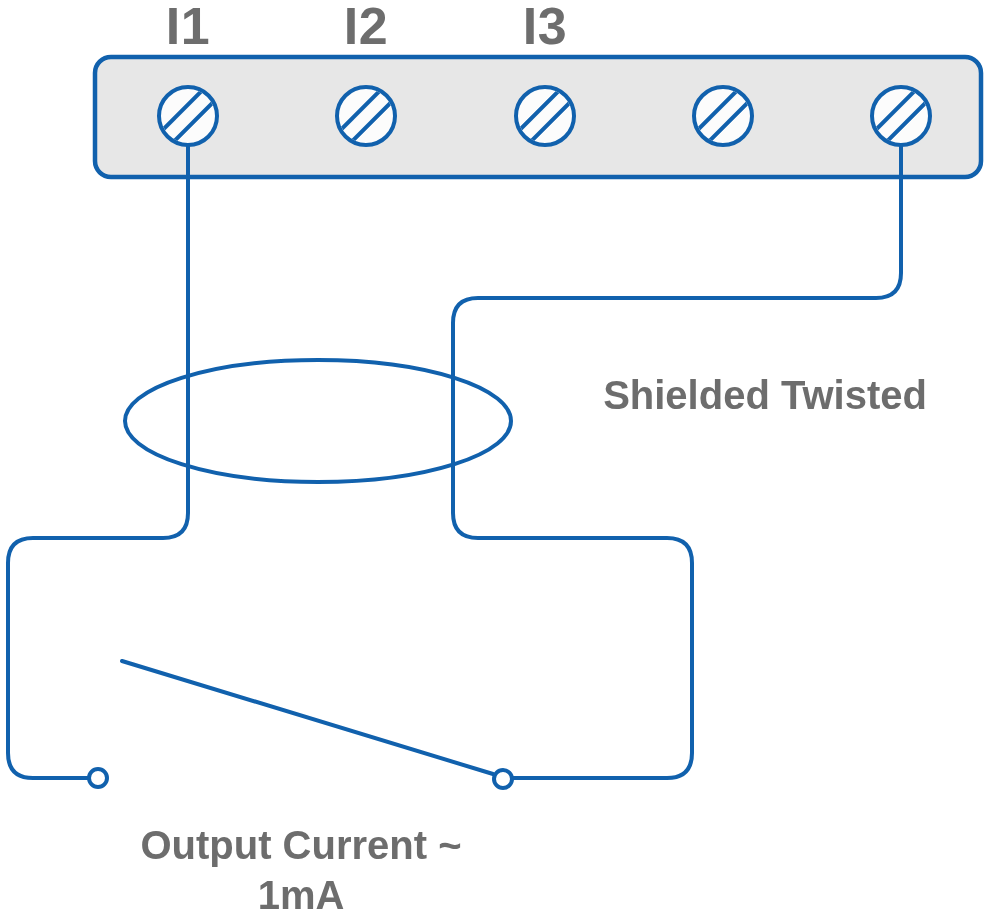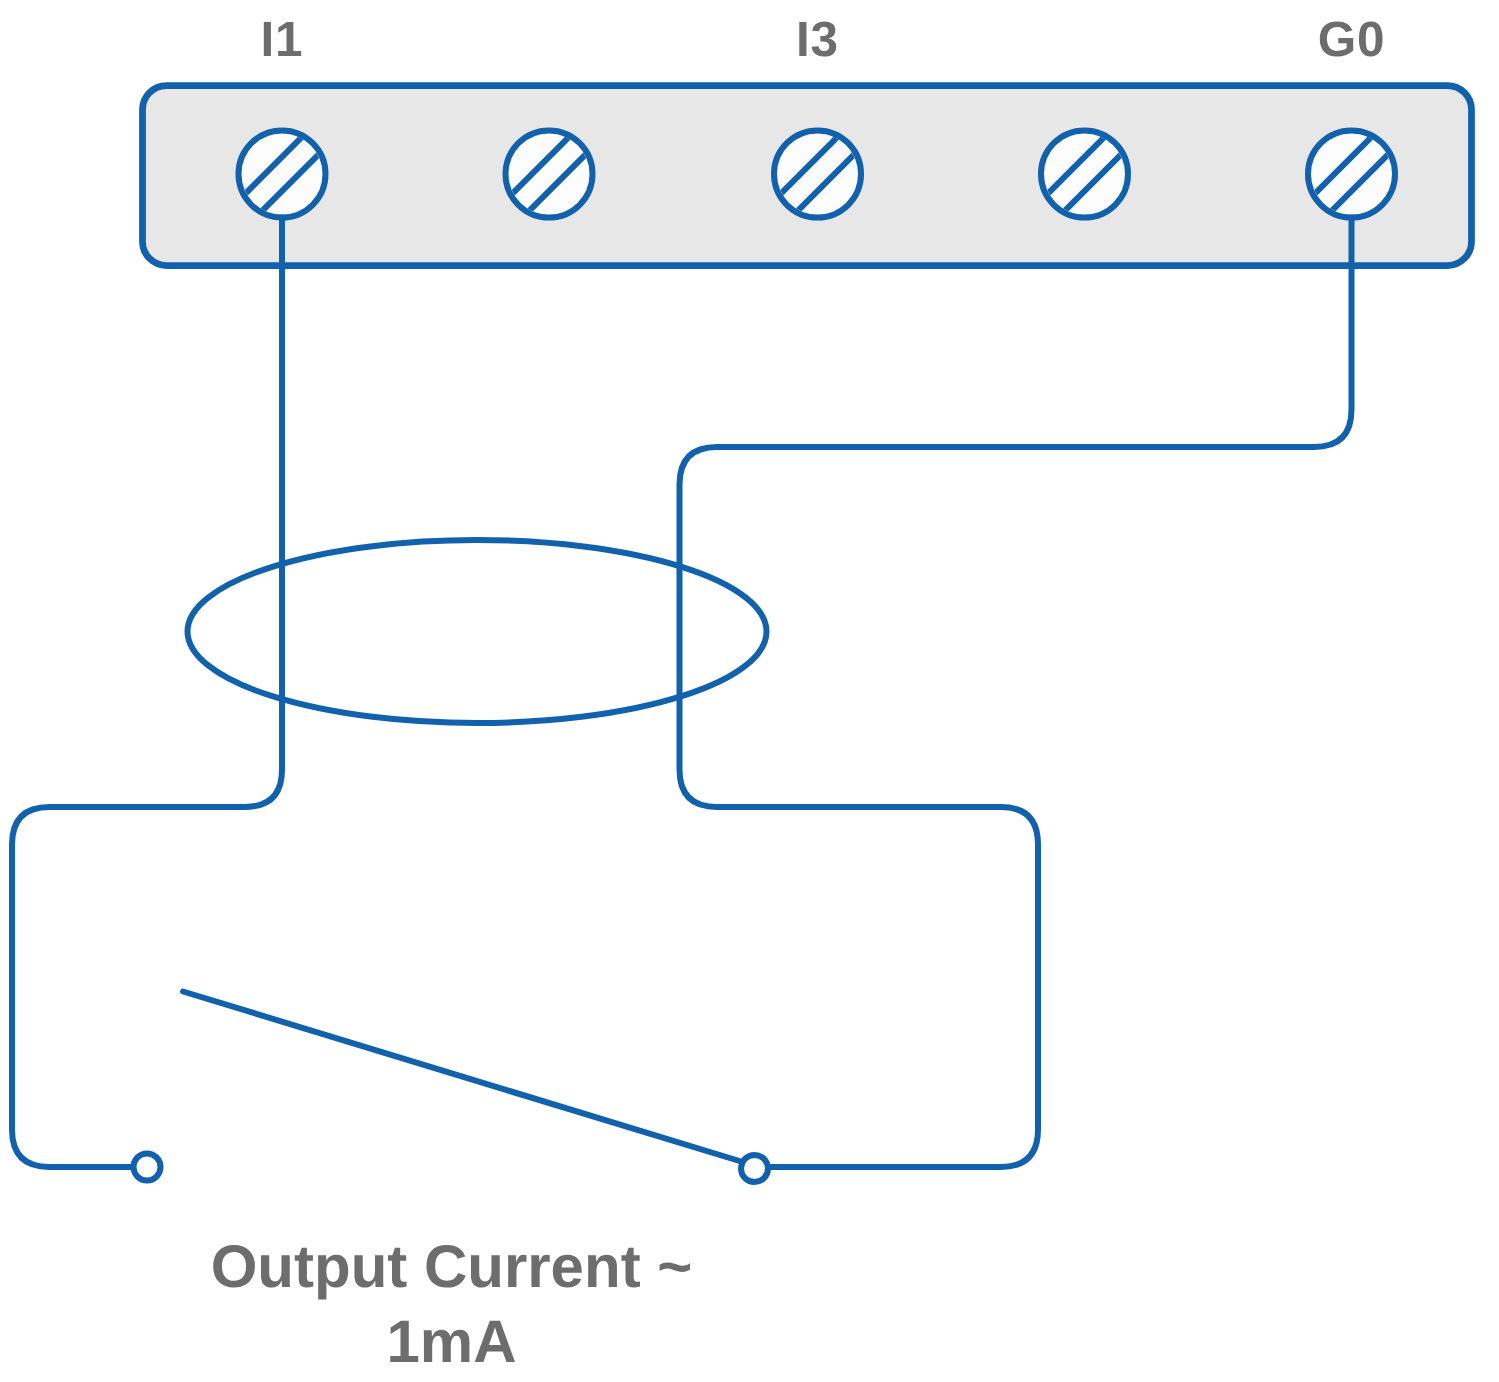--- a/index.html
+++ b/index.html
@@ -23,21 +23,21 @@
   .terminal{fill:var(--terminal-fill);stroke:var(--wire);stroke-width:4;}
   .contact{fill:var(--background);stroke:var(--wire);stroke-width:4;}
   .lbl{
     position:absolute;
     color:var(--label-text);
     font-weight:bold;
     text-align:center;
   }
   .term-lbl{
     top:4px;width:120px;
-    font-size:33px;line-height:44px;
+    font-size:52px;line-height:44px;
     letter-spacing:0.5px;
     text-align:center;
   }
   .note-lbl{
     width:440px;
     font-size:40px;line-height:50px;
   }
 </style>
 </head>
 <body>
@@ -94,25 +94,25 @@
     <path class="wire" d="M 901 145 L 901 273 Q 901 298 876 298 L 478 298 Q 453 298 453 323 L 453 513 Q 453 538 478 538 L 667 538 Q 692 538 692 563 L 692 753 Q 692 778 667 778 L 512 778"></path>
 
     <ellipse class="wire" cx="318" cy="421" rx="193" ry="61"></ellipse>
 
     <line class="wire" x1="122" y1="661" x2="493" y2="774"></line>
     <circle class="contact" cx="98" cy="778" r="9"></circle>
     <circle class="contact" cx="503" cy="779" r="9"></circle>
   </svg>
 
   <div class="lbl term-lbl" style="left:128px;">I1</div>
+  <div class="lbl term-lbl" style="left:306px;">I2</div>
   <div class="lbl term-lbl" style="left:485px;">I3</div>
-  <div class="lbl term-lbl" style="left:841px;">G0</div>
 
   <div class="lbl note-lbl" style="left:545px;top:370px;">
-    <br>
+    <span>Shielded Twisted</span><br>
   </div>
 
   <div class="lbl note-lbl" style="left:81px;top:820px;">
     <span>Output Current ~</span><br>
     <span>1mA</span>
   </div>
 
 </div>
 
 </body></html>

